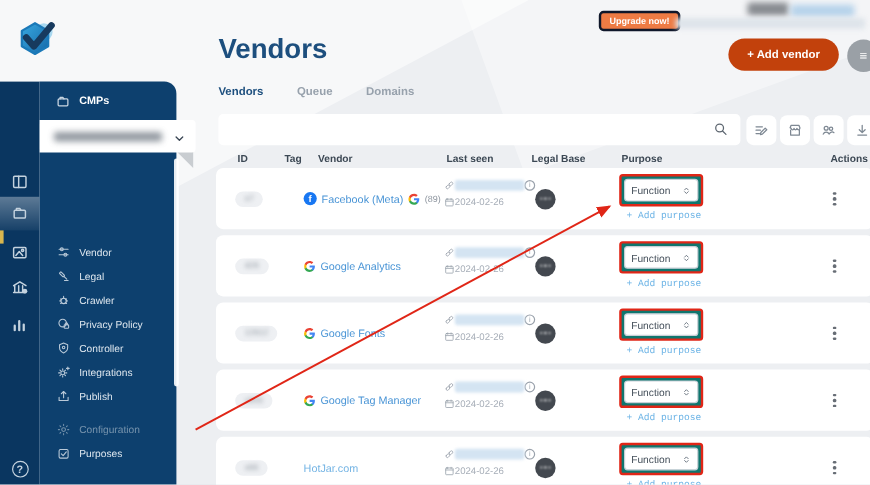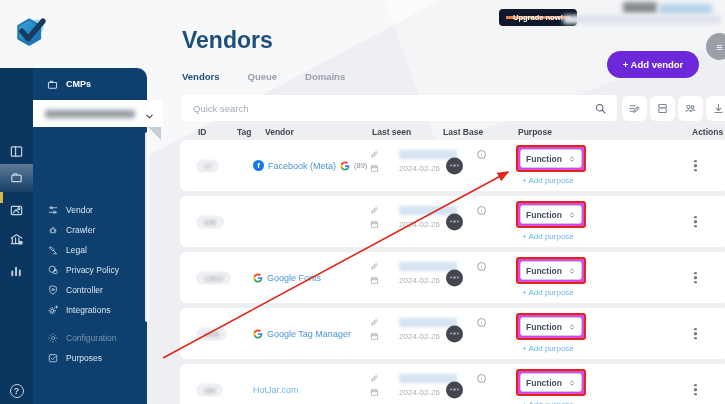--- a/index.html
+++ b/index.html
@@ -33,25 +33,25 @@
   .menu li svg{width:12px;height:12px;stroke:#b9c9d8;fill:none;stroke-width:1.2;stroke-linecap:round;stroke-linejoin:round;flex:none;}
   .menu li.dim{color:rgba(255,255,255,.42);}
   .menu li.dim svg{stroke:rgba(255,255,255,.42);}
   .menu .gap{height:8px;}
   .scroll-thumb{position:absolute;left:112px;top:64px;width:3.5px;height:190px;background:rgba(255,255,255,.9);border-radius:2px;z-index:8;}
 
   
   .logo{position:absolute;left:9px;top:12px;width:44px;height:44px;z-index:3;}
 
   
-  .upgrade-btn{position:absolute;left:499px;top:9px;height:17px;padding:0 7px;background:#ee7b44;border:7px solid #0f172a;border-radius:4px;color:#fff;font-size:7.5px;font-weight:bold;display:flex;align-items:center;z-index:3;}
+  .upgrade-btn{position:absolute;left:499px;top:9px;height:17px;padding:0 7px;background:#ee7b44;border:2px solid #0f172a;border-radius:4px;color:#fff;font-size:7.5px;font-weight:bold;display:flex;align-items:center;z-index:3;}
   .blur-a{position:absolute;left:623px;top:2px;width:34px;height:11px;background:#85898e;border-radius:2px;filter:blur(2.5px);z-index:3;}
   .blur-b{position:absolute;left:659px;top:4px;width:53px;height:10px;background:#b5d2ea;border-radius:2px;filter:blur(2.5px);z-index:3;}
   .blur-c{position:absolute;left:563px;top:15px;width:158px;height:9px;background:#dee4ea;border-radius:2px;filter:blur(2px);z-index:3;}
-  .add-vendor-btn{position:absolute;left:607px;top:32px;width:92px;height:27px;border-radius:14px;background:#6d28d9;color:#fff;font-size:9.5px;font-weight:bold;display:flex;align-items:center;justify-content:center;border:none;z-index:3;margin-top:19px;}
+  .add-vendor-btn{position:absolute;left:607px;top:32px;width:92px;height:27px;border-radius:14px;background:#c2410c;color:#fff;font-size:9.5px;font-weight:bold;display:flex;align-items:center;justify-content:center;border:none;z-index:3;}
   .round-menu-btn{position:absolute;left:706px;top:33px;width:27px;height:27px;border-radius:50%;background:#9aa0a6;color:#fff;display:flex;align-items:center;justify-content:center;font-size:11px;z-index:3;}
 
   
   .page-title{position:absolute;left:182px;top:27px;font-size:23px;font-weight:600;color:#1d4f7e;z-index:2;}
   .tabs{position:absolute;left:182px;top:71px;display:flex;gap:28px;z-index:2;}
   .tab{font-size:9.5px;font-weight:bold;color:#97a1ac;}
   .tab.active{color:#1d4f7e;}
 
   .searchbar{position:absolute;left:182px;top:95px;width:435px;height:26px;background:#fff;border-radius:4px;z-index:2;}
   .searchbar input{border:none;outline:none;background:transparent;width:380px;height:100%;padding-left:11px;font-size:9.5px;color:#3a4654;}
@@ -65,31 +65,31 @@
   .row-card{position:absolute;left:180px;width:548px;height:51px;background:#fff;border-radius:6px;z-index:2;}
   .id-pill{position:absolute;left:16px;top:50%;transform:translateY(-50%);background:#eef0f3;border-radius:7px;padding:3px 8px;font-size:7px;color:#8d959e;filter:none;}
   .id-pill span{filter:blur(1.6px);}
   .vendor-cell{position:absolute;left:73px;top:0;height:100%;display:flex;align-items:center;gap:4px;}
   .vendor-link{font-size:9px;color:#4a95d6;white-space:nowrap;text-align:right;}
   .vendor-link.light{color:#74b4e4;}
   .fb-badge{width:11px;height:11px;border-radius:50%;background:#1877f2;color:#fff;font-size:8px;font-weight:bold;display:flex;align-items:center;justify-content:center;line-height:1;flex:none;}
   .g-logo{width:10px;height:10px;flex:none;}
   .g-count{font-size:7.5px;color:#8a929c;}
   .lastseen{position:absolute;left:190px;top:9px;font-size:8px;color:#a7aeb8;}
-  .ls-line{display:flex;align-items:center;gap:20px;height:11px;margin-bottom:3px;}
+  .ls-line{display:flex;align-items:center;gap:0;height:11px;margin-bottom:3px;}
   .ls-line svg{width:9px;height:9px;stroke:#9aa2ac;fill:none;stroke-width:1.2;stroke-linecap:round;stroke-linejoin:round;flex:none;}
   .url-redacted{width:58px;height:9px;background:#d4e4f2;border-radius:2px;filter:blur(1.5px);}
   .info-dot{width:9px;height:9px;border:1px solid #9aa2ac;border-radius:50%;font-size:6px;color:#9aa2ac;display:flex;align-items:center;justify-content:center;line-height:1;}
   .legal-circ{position:absolute;left:266px;top:50%;transform:translateY(-50%);width:17px;height:17px;border-radius:50%;background:#43484f;display:flex;align-items:center;justify-content:center;gap:1px;}
   .legal-circ i{width:2.5px;height:2.5px;border-radius:50%;background:rgba(255,255,255,.55);filter:blur(.7px);}
   .purpose-cell{position:absolute;left:336px;top:5px;}
-  .red-box{border:2px solid #e02617;border-radius:3px;padding:2px;display:inline-block;background:#d946ef;font-weight:bold;}
+  .red-box{border:2px solid #e02617;border-radius:3px;padding:2px;display:inline-block;background:#0f766e;}
   .select{width:62px;height:19px;border:1px solid #c9d0d7;border-radius:3px;background:#fff;display:flex;align-items:center;justify-content:space-between;padding:0 5px;font-size:8.5px;color:#434e59;}
   .select svg{width:8px;height:8px;stroke:#6a7480;fill:none;stroke-width:1.6;stroke-linecap:round;stroke-linejoin:round;}
-  .add-purpose{margin:4px 0 0 6px;font-size:8px;color:#6db4e6;}
+  .add-purpose{margin:4px 0 0 6px;font-size:8px;color:#6db4e6;font-family:Liberation Mono, monospace;}
   .kebab{position:absolute;left:510px;top:50%;transform:translateY(-50%);display:flex;flex-direction:column;gap:2px;padding:4px;}
   .kebab i{width:2.5px;height:2.5px;border-radius:50%;background:#676d75;}
 
   .annot{position:absolute;left:0;top:0;z-index:40;pointer-events:none;}
 </style>
 </head>
 <body>
 
 <div class="page">
   <div class="deco1"></div>
@@ -159,57 +159,64 @@
       <li>
         <svg viewBox="0 0 16 16">
             <path d="M3 5h10M3 11h10"></path>
             <circle cx="6" cy="5" r="1.6"></circle>
             <circle cx="10" cy="11" r="1.6"></circle>
           </svg>
         <span>Vendor</span>
         </li>
       <li>
         <svg viewBox="0 0 16 16">
-            <circle cx="8" cy="9" r="3"></circle>
-            <path d="M8 6V4M4.7 6.8 6 7.6M11.3 6.8 10 7.6M3.8 9H5M11 9h1.2M4.7 11.8 6 11M11.3 11.8 10 11"></path>
-          </svg>
-        <span>Crawler</span>
-        </li>
-      <li>
-        <svg viewBox="0 0 16 16">
             <g transform="rotate(-45 8 8)">
               <rect x="6.8" y="2.5" width="2.4" height="6" rx=".6"></rect>
               <path d="M8 8.5V13"></path>
             </g>
             <path d="M9 13h4"></path>
           </svg>
         <span>Legal</span>
         </li>
       <li>
         <svg viewBox="0 0 16 16">
+            <circle cx="8" cy="9" r="3"></circle>
+            <path d="M8 6V4M4.7 6.8 6 7.6M11.3 6.8 10 7.6M3.8 9H5M11 9h1.2M4.7 11.8 6 11M11.3 11.8 10 11"></path>
+          </svg>
+        <span>Crawler</span>
+        </li>
+      <li>
+        <svg viewBox="0 0 16 16">
             <circle cx="7" cy="7" r="4.2"></circle>
             <rect x="8.6" y="8.8" width="5" height="4" rx="1"></rect>
             <path d="M9.8 8.8V8a1.3 1.3 0 0 1 2.6 0v.8"></path>
           </svg>
         <span>Privacy Policy</span>
         </li>
       <li>
         <svg viewBox="0 0 16 16">
             <path d="M8 2.5l4.5 1.8v3.4c0 2.9-2 4.6-4.5 5.8-2.5-1.2-4.5-2.9-4.5-5.8V4.3z"></path>
             <circle cx="8" cy="7.5" r="1.4"></circle>
           </svg>
         <span>Controller</span>
         </li>
       <li>
         <svg viewBox="0 0 16 16">
             <circle cx="7" cy="9" r="2.1"></circle>
             <path d="M7 5.8V4.5M7 13.5v-1.3M3.8 9H2.5M11.5 9h-1.3M4.8 6.8 3.9 5.9M9.2 6.8l.9-.9M4.8 11.2l-.9.9M9.2 11.2l.9.9"></path>
             <path d="M12.7 2.5v3M11.2 4h3"></path>
           </svg>
         <span>Integrations</span>
+        </li>
+      <li>
+        <svg viewBox="0 0 16 16">
+            <path d="M3 9.5V13h10V9.5"></path>
+            <path d="M8 10V3.5M5.5 5.5 8 3l2.5 2.5"></path>
+          </svg>
+        <span>Publish</span>
         </li>
       <div class="gap"></div>
       <li class="dim">
         <svg viewBox="0 0 16 16">
             <circle cx="8" cy="8" r="2.1"></circle>
             <path d="M8 3.5V2.2M8 13.8v-1.3M3.5 8H2.2M13.8 8h-1.3M4.8 4.8 3.9 3.9M11.2 4.8l.9-.9M4.8 11.2l-.9.9M11.2 11.2l.9.9"></path>
           </svg>
         <span>Configuration</span>
         </li>
       <li>
@@ -241,21 +248,20 @@
   <div class="round-menu-btn">≡</div>
 
   <div class="page-title">Vendors</div>
   <div class="tabs">
     <div class="tab active">Vendors</div>
     <div class="tab">Queue</div>
     <div class="tab">Domains</div>
   </div>
 
   <div class="searchbar">
-    <input type="text" placeholder="Quick search" style="">
     <div class="search-mag">
       <svg viewBox="0 0 16 16">
           <circle cx="7" cy="7" r="4"></circle>
           <path d="M10 10l3.5 3.5"></path>
         </svg></div>
   </div>
   <div class="tool-btn" style="left:622px">
     <svg viewBox="0 0 16 16">
         <path d="M2.5 4.5H9M2.5 8H7M2.5 11.5H6"></path>
         <path d="M9 12l4.5-4.5-1.6-1.6L7.4 10.4 7 12.5z"></path>
@@ -277,21 +283,21 @@
   <div class="tool-btn" style="left:706px">
     <svg viewBox="0 0 16 16">
         <path d="M8 3v7M5 7.5 8 10.5 11 7.5M3.5 13h9"></path>
       </svg>
     </div>
 
   <div class="col-h" style="left:198px">ID</div>
   <div class="col-h" style="left:237px">Tag</div>
   <div class="col-h" style="left:265px">Vendor</div>
   <div class="col-h" style="left:372px">Last seen</div>
-  <div class="col-h" style="left:443px">Last Base</div>
+  <div class="col-h" style="left:443px">Legal Base</div>
   <div class="col-h" style="left:518px">Purpose</div>
   <div class="col-h" style="left:692px">Actions</div>
 
   <div class="row-card" style="top:140px">
     <div class="id-pill"><span>x7</span></div>
     <div class="vendor-cell">
       <span class="fb-badge">f</span>
       <span class="vendor-link">Facebook (Meta)</span>
       <svg class="g-logo" viewBox="0 0 48 48">
           <path fill="#4285F4" d="M45.1 24.5c0-1.6-.1-3.1-.4-4.5H24v8.5h11.8c-.5 2.8-2 5.1-4.4 6.6v5.5h7.1c4.2-3.8 6.6-9.4 6.6-16.1z"></path>
@@ -338,20 +344,29 @@
     </div>
     <div class="kebab">
         <i></i>
         <i></i>
         <i></i>
       </div>
   </div>
 
   <div class="row-card" style="top:196px">
     <div class="id-pill"><span>426</span></div>
+    <div class="vendor-cell">
+      <svg class="g-logo" viewBox="0 0 48 48">
+          <path fill="#4285F4" d="M45.1 24.5c0-1.6-.1-3.1-.4-4.5H24v8.5h11.8c-.5 2.8-2 5.1-4.4 6.6v5.5h7.1c4.2-3.8 6.6-9.4 6.6-16.1z"></path>
+          <path fill="#34A853" d="M24 46c5.9 0 10.9-2 14.6-5.3l-7.1-5.5c-2 1.3-4.5 2.1-7.5 2.1-5.7 0-10.6-3.9-12.3-9.1H4.3v5.7C8 41.1 15.4 46 24 46z"></path>
+          <path fill="#FBBC05" d="M11.7 28.2a13.2 13.2 0 0 1 0-8.4v-5.7H4.3a22 22 0 0 0 0 19.8z"></path>
+          <path fill="#EA4335" d="M24 10.7c3.2 0 6.1 1.1 8.4 3.3l6.3-6.3C34.9 4.2 29.9 2 24 2 15.4 2 8 6.9 4.3 14.1l7.4 5.7c1.7-5.2 6.6-9.1 12.3-9.1z"></path>
+        </svg>
+      <span class="vendor-link">Google Analytics</span>
+    </div>
     <div class="lastseen">
       <div class="ls-line">
           <svg viewBox="0 0 16 16">
             <g transform="rotate(-45 8 8)">
               <rect x="1.8" y="6" width="6" height="4" rx="2"></rect>
               <rect x="8.2" y="6" width="6" height="4" rx="2"></rect>
             </g>
           </svg>
           <span class="url-redacted"></span>
           <span class="info-dot">i</span>

